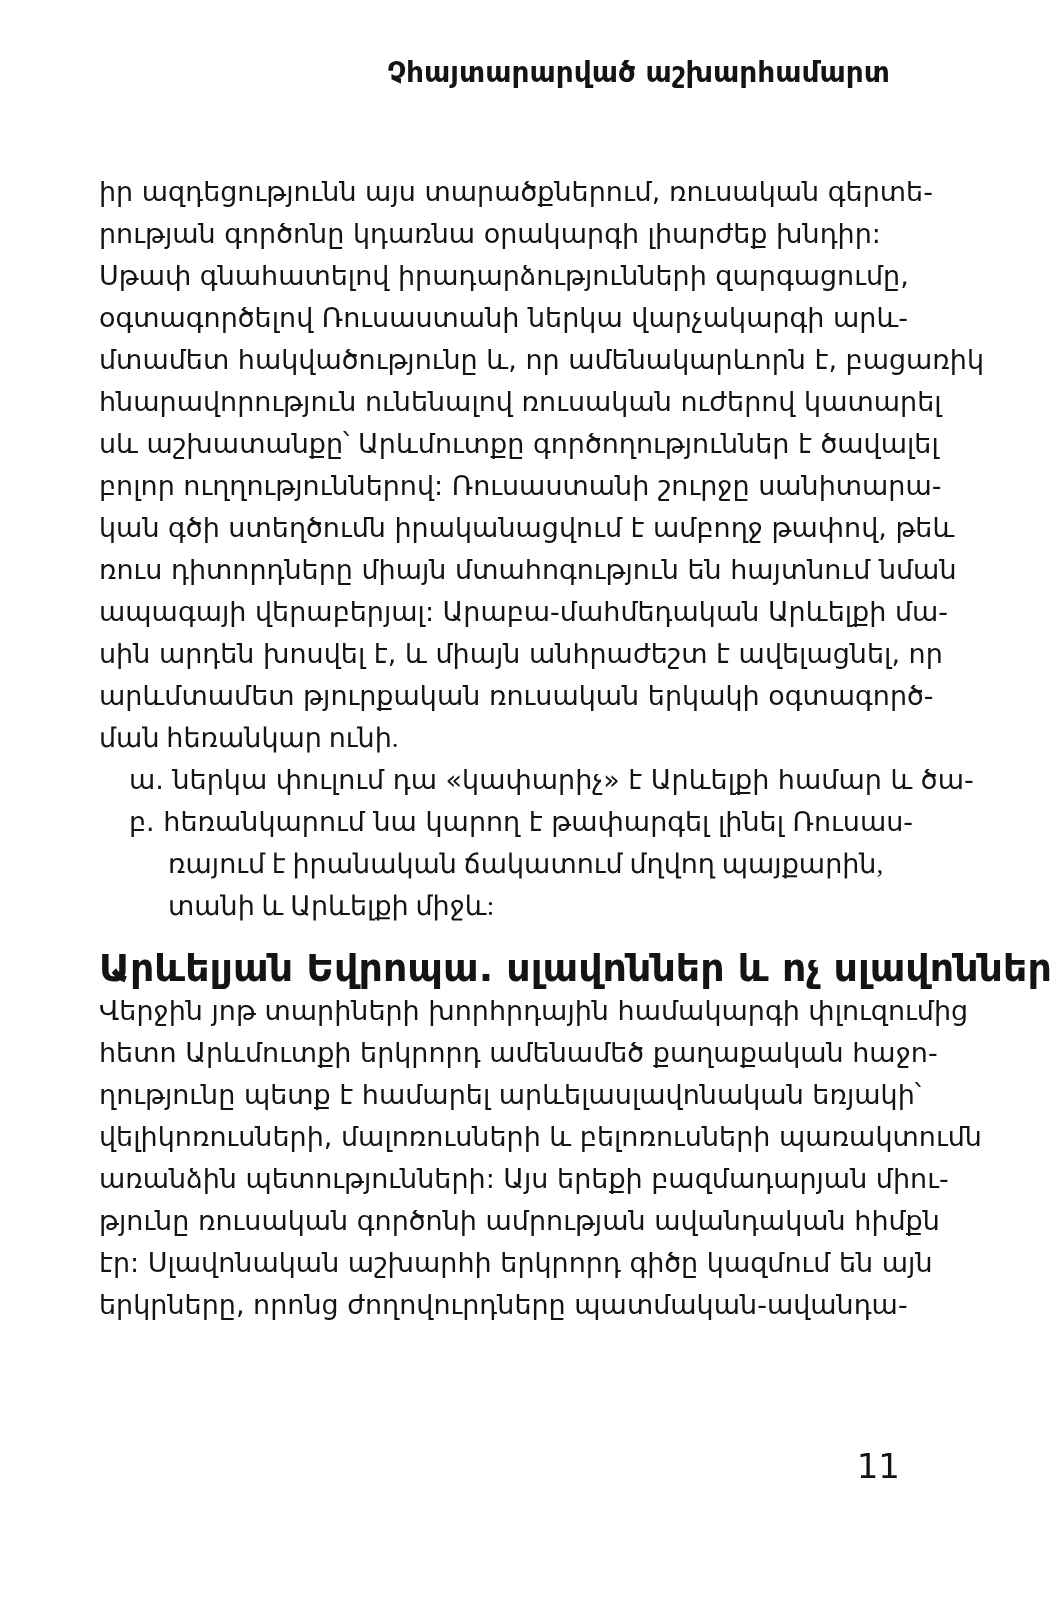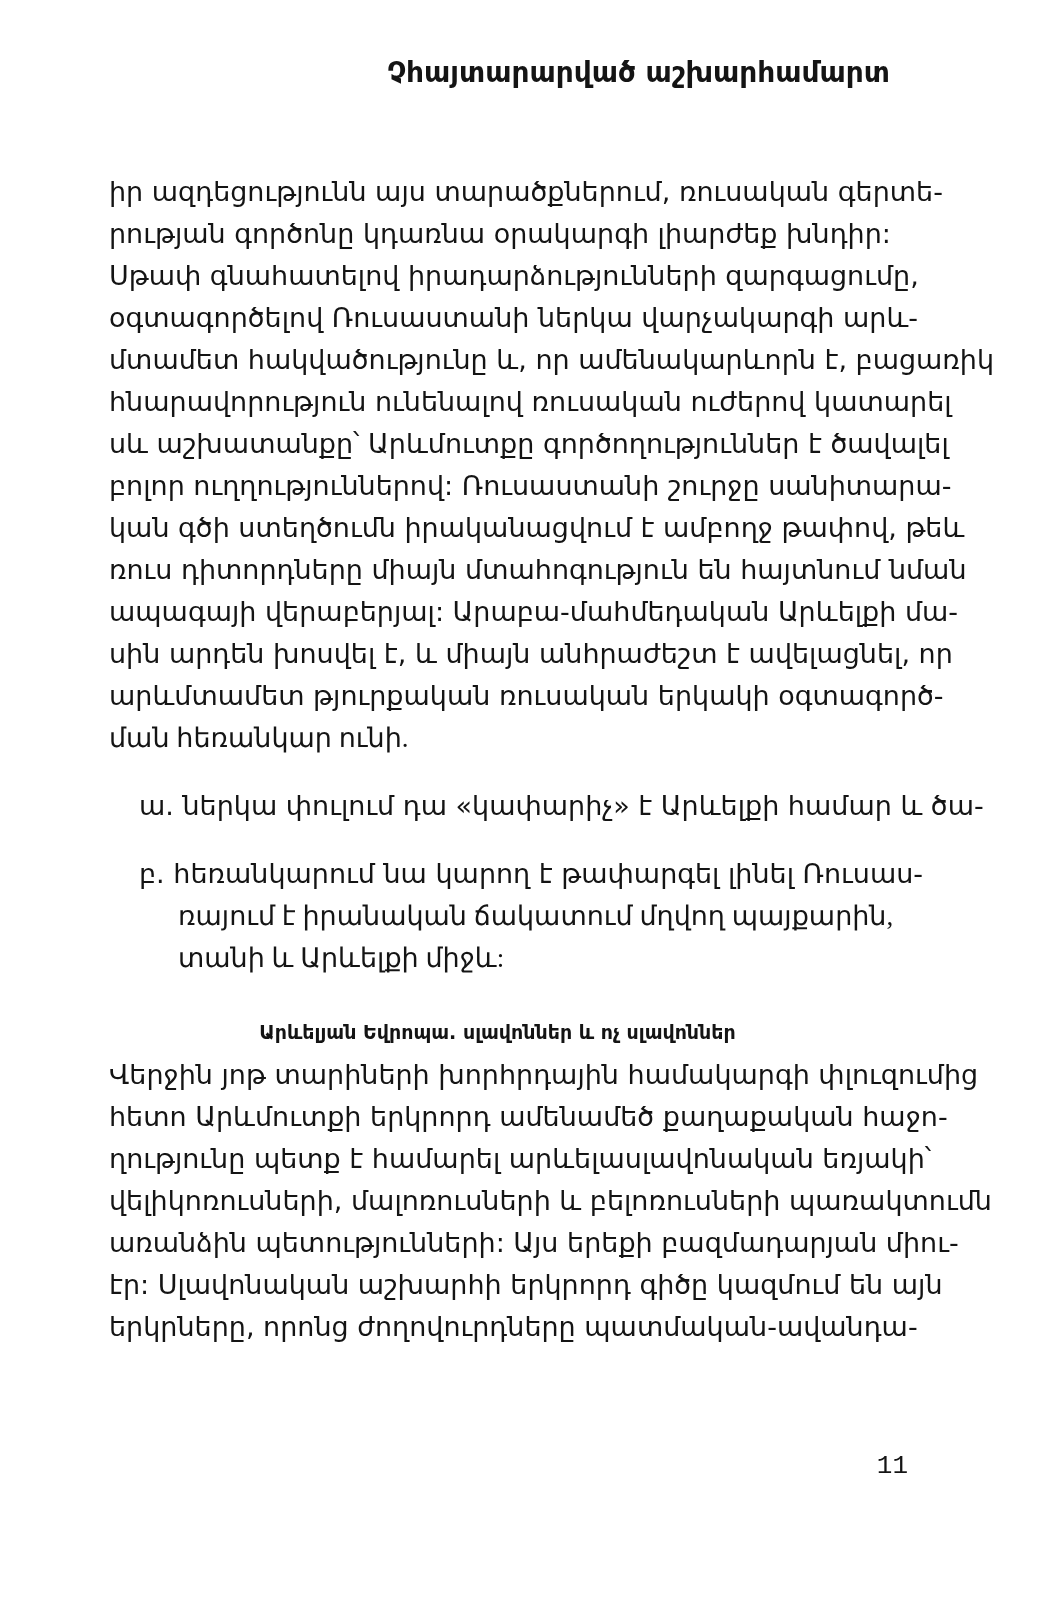--- a/index.html
+++ b/index.html
@@ -19,54 +19,53 @@
     width: 777px;
     text-align: right;
     font-weight: bold;
     font-size: 28px;
     line-height: 34px;
     white-space: nowrap;
   }
   .text-block {
     position: absolute;
     top: 171px;
-    left: 109px;
+    left: 99px;
     width: 777px;
     font-size: 27px;
     line-height: 42px;
   }
   
   .line {
     white-space: nowrap;
     text-align: justify;
     text-align-last: justify;
   }
   
   .line.end { text-align-last: left; font-family: Liberation Serif, serif; }
   
-  .li-first { padding-left: 30px; margin-top: 26px; }
+  .li-first { padding-left: 30px; }
   .li-cont  { padding-left: 69px; }
   .section-heading {
-    margin-top: 31px;
+    margin-top: 19px;
     font-weight: bold;
-    font-size: 19px;
+    font-size: 38px;
     line-height: 44px;
     text-align: center;
     text-align-last: center;
     white-space: nowrap;
   }
   .page-number {
     position: absolute;
     top: 1450px;
-    left: 131px;
+    left: 123px;
     width: 777px;
     text-align: right;
-    font-size: 26px;
+    font-size: 34px;
     line-height: 32px;
-    font-family: Liberation Mono, monospace;
   }
 </style>
 </head>
 <body>
 
 <div class="running-head">Չհայտարարված աշխարհամարտ</div>
 
 <div class="text-block">
 
   <div>
@@ -94,19 +93,20 @@
   </div>
 
   <div class="section-heading">Արևելյան Եվրոպա. սլավոններ և ոչ սլավոններ</div>
 
   <div>
     <div class="line">Վերջին յոթ տարիների խորհրդային համակարգի փլուզումից</div>
     <div class="line">հետո Արևմուտքի երկրորդ ամենամեծ քաղաքական հաջո-</div>
     <div class="line">ղությունը պետք է համարել արևելասլավոնական եռյակի՝</div>
     <div class="line">վելիկոռուսների, մալոռուսների և բելոռուսների պառակտումն</div>
     <div class="line">առանձին պետությունների: Այս երեքի բազմադարյան միու-</div>
+    <div class="line">թյունը ռուսական գործոնի ամրության ավանդական հիմքն</div>
     <div class="line">էր: Սլավոնական աշխարհի երկրորդ գիծը կազմում են այն</div>
     <div class="line">երկրները, որոնց ժողովուրդները պատմական-ավանդա-</div>
   </div>
 
 </div>
 
 <div class="page-number">11</div>
 
 </body></html>

